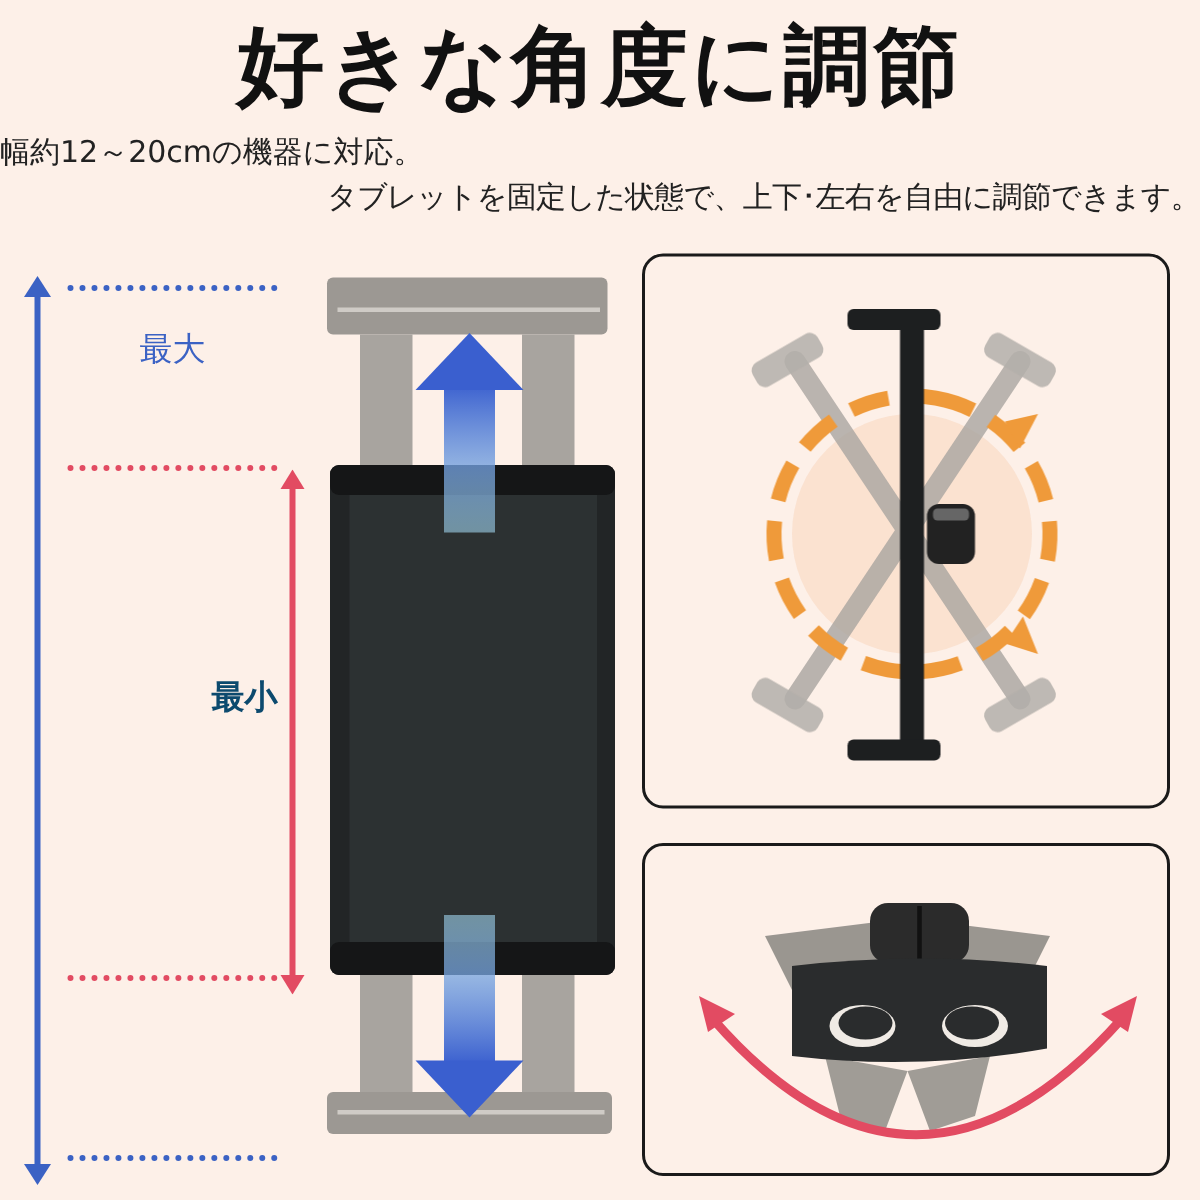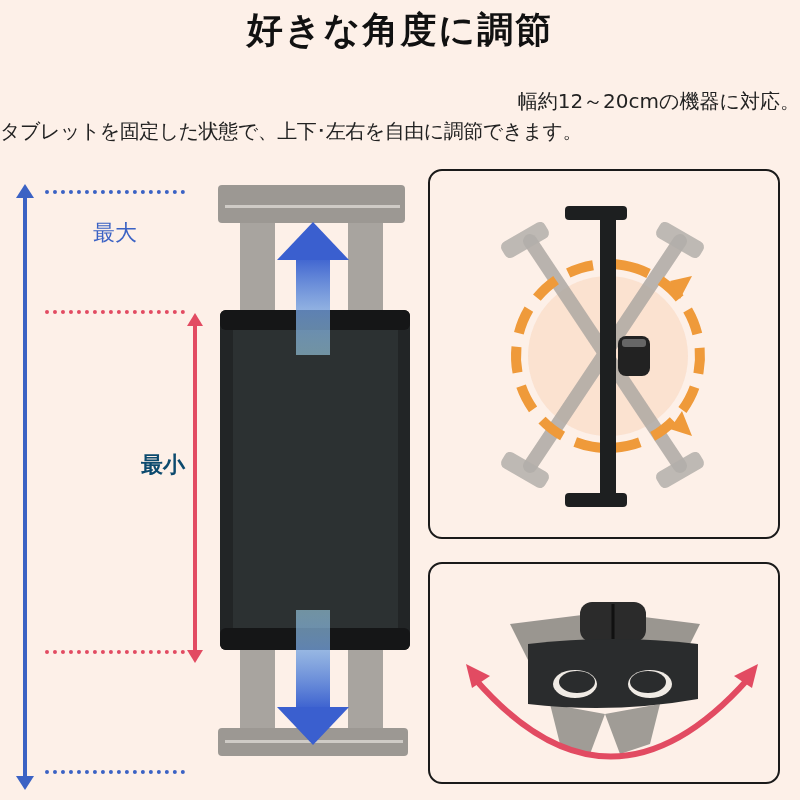--- a/index.html
+++ b/index.html
@@ -5,30 +5,30 @@
   * { box-sizing: border-box; margin: 0; padding: 0; }
   html, body { width: 800px; height: 800px; overflow: hidden; }
   body {
     background: #fdf0e8;
     font-family: "DejaVu Sans", sans-serif;
     position: relative;
     color: #111;
   }
   .title {
     position: absolute; left: 0; top: 6px; width: 800px;
-    text-align: center; font-size: 36px; font-weight: bold;
+    text-align: center; font-size: 58px; font-weight: bold;
     letter-spacing: 2px; color: #111;
   }
   .sub1 {
     position: absolute; left: 0; top: 88px; width: 800px;
-    text-align: right; font-size: 20px; color: #222; padding-left: 10px;
+    text-align: left; font-size: 20px; color: #222;
   }
   .sub2 {
     position: absolute; left: 0; top: 118px; width: 800px;
-    text-align: left; font-size: 20px; color: #222; letter-spacing: -0.5px;
+    text-align: right; font-size: 20px; color: #222; letter-spacing: -0.5px;
   }
   .abs { position: absolute; }
   .dots-blue { border-top: 4px dotted #3b62c4; }
   .dots-red { border-top: 4px dotted #e24b62; }
   .label-blue { color: #3b62c4; font-weight: normal; text-align: center; }
   .label-red { color: #0c4a6e; font-weight: bold; text-align: right; }
   .label-line1 { font-size: 22px; }
   .label-line2 { font-size: 22px; }
   .label-line2 .big { font-size: 28px; }
   .panel {

